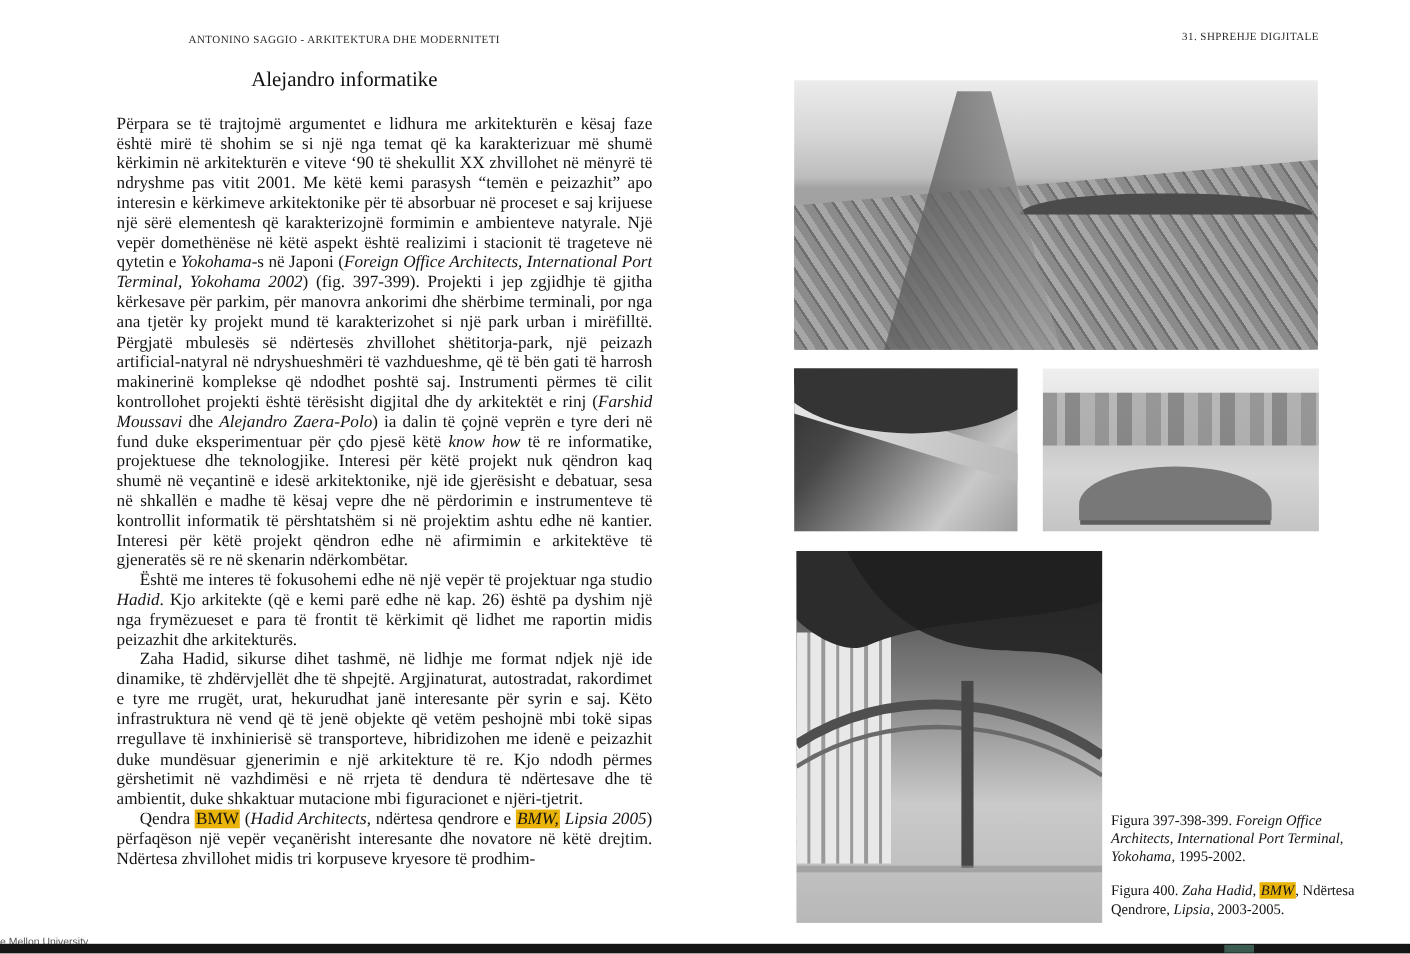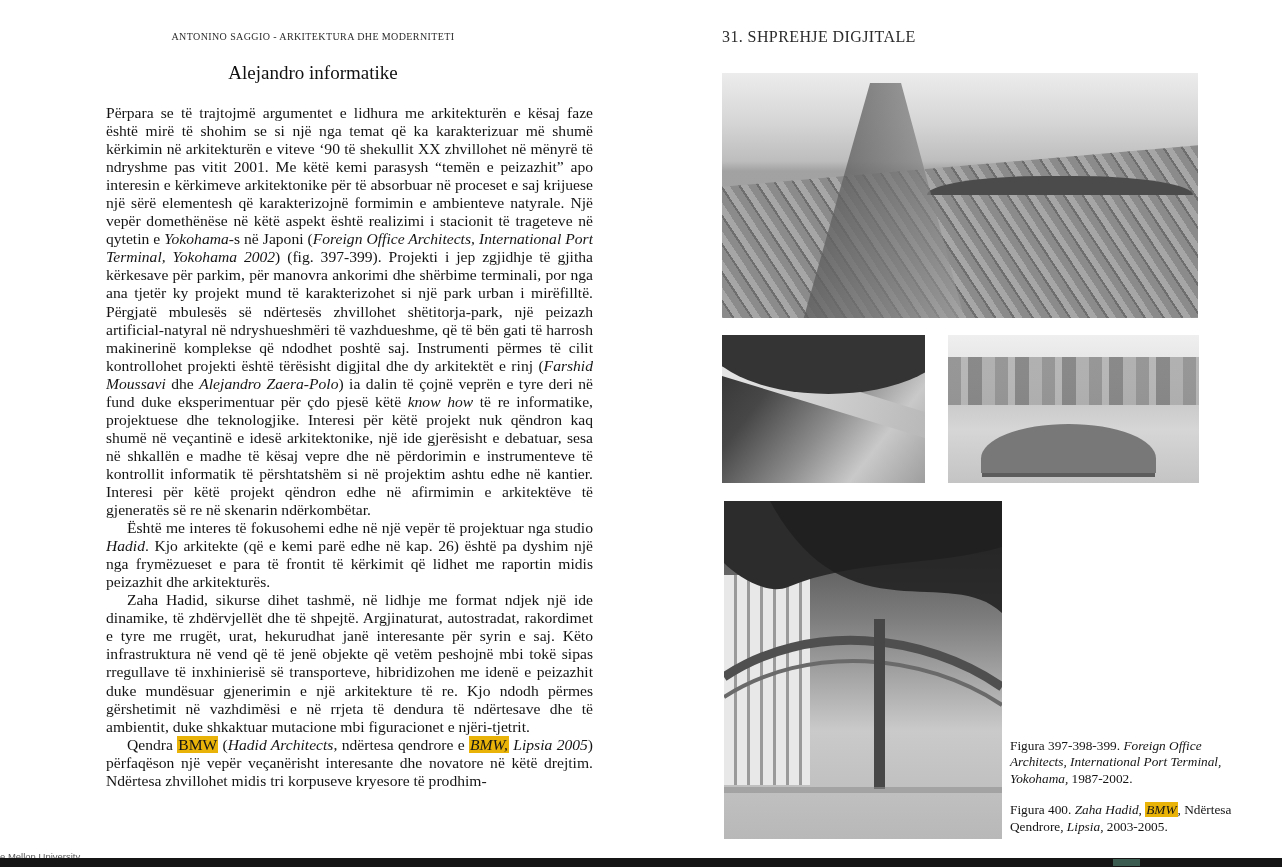--- a/index.html
+++ b/index.html
@@ -12,22 +12,22 @@
   .lp-title{position:absolute;left:78px;top:62px;width:470px;text-align:center;
             font-size:19px;color:#101010;}
   .lp-body{position:absolute;left:78px;top:104px;width:487px;height:754px;overflow:hidden;
            font-size:15.6px;line-height:18.05px;text-align:justify;margin-left:28px;}
   .lp-body p{margin:0;}
   .lp-body p.indent{text-indent:21px;}
   .it{font-style:italic;}
   .hl{background:#eab308;padding:0 1px;}
 
   
-  .rp-header{position:absolute;left:722px;top:28px;width:477px;text-align:left;
-             font-size:16px;letter-spacing:.4px;color:#2b2b2b;white-space:nowrap;}
+  .rp-header{position:absolute;left:722px;top:28px;width:477px;text-align:right;
+             font-size:10px;letter-spacing:.4px;color:#2b2b2b;white-space:nowrap;}
 
   .photo{position:absolute;overflow:hidden;background:#b5b5b5;}
 
   
   #fig397{left:722px;top:73px;width:476px;height:245px;
           background:linear-gradient(180deg,#ececec 0%,#d6d6d6 20%,#bdbdbd 36%,#a2a2a2 40%,#9d9d9d 100%);}
   #fig397::before{content:"";position:absolute;left:-15%;right:-15%;top:38%;bottom:-8%;
           background:repeating-linear-gradient(58deg,#6e6e6e 0 2px,#a6a6a6 2px 8px,#8b8b8b 8px 15px);
           transform:skewY(-5deg);}
   #fig397::after{content:"";position:absolute;left:16%;top:4%;width:36%;height:104%;
@@ -101,21 +101,21 @@
       <path d="M0,0 H278 V46 C210,66 130,58 64,86 C42,95 12,74 0,62 Z" fill="#2c2c2c"></path>
       <path d="M46,0 C120,138 226,62 278,112 L278,0 Z" fill="#1e1e1e" opacity="0.85"></path>
       <path d="M0,176 C84,120 200,132 278,186" stroke="#4f4f4f" stroke-width="9" fill="none"></path>
       <path d="M0,196 C84,142 200,152 278,204" stroke="#6a6a6a" stroke-width="4" fill="none"></path>
       <rect x="150" y="118" width="11" height="170" fill="#474747"></rect>
       <rect x="0" y="286" width="278" height="6" fill="#8f8f8f" opacity="0.6"></rect>
     </svg>
   </div>
 
   <div class="captions">
-      <p class="caption"><span>Figura 397-398-399. </span><span class="it">Foreign Office Architects, International Port Terminal, Yokohama,</span><span> 1987-2002.</span></p>
+      <p class="caption"><span>Figura 397-398-399. </span><span class="it">Foreign Office Architects, International Port Terminal, Yokohama,</span><span> 1995-2002.</span></p>
       <p class="caption"><span>Figura 400. </span><span class="it">Zaha Hadid</span><span>, </span><span class="it hl">BMW</span><span>, Ndërtesa Qendrore, </span><span class="it">Lipsia</span><span>, 2003-2005.</span></p>
     </div>
 
   <div class="watermark">e Mellon University</div>
   <div class="bottom-bar"></div>
   <div class="bar-artifact"></div>
 
 </div>
 
 </body></html>

